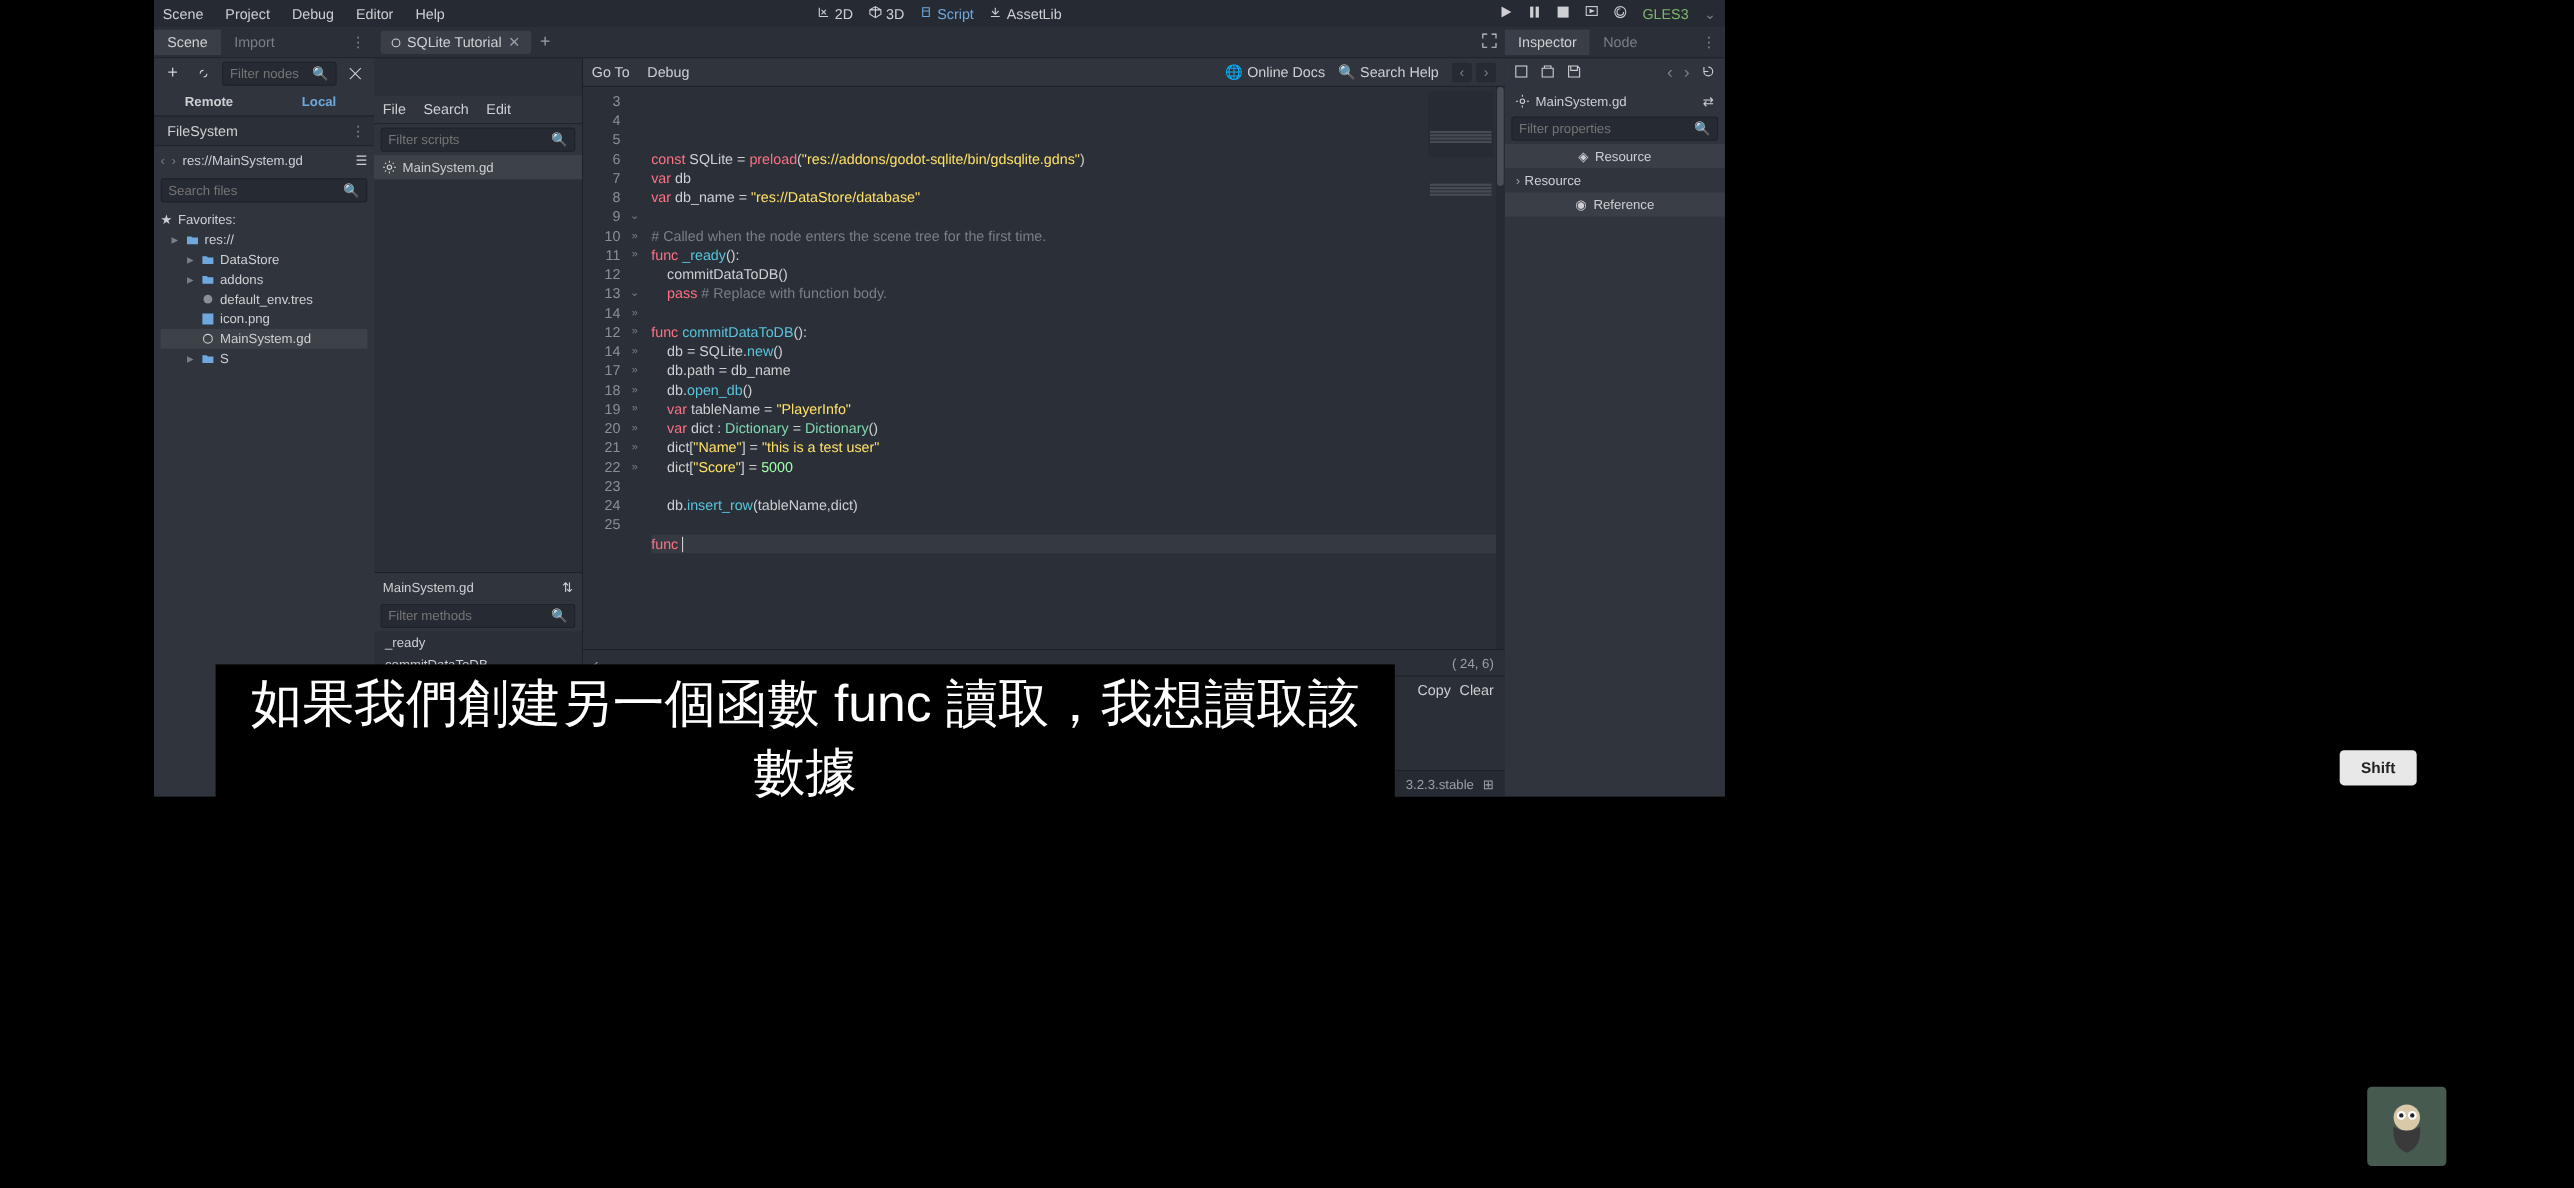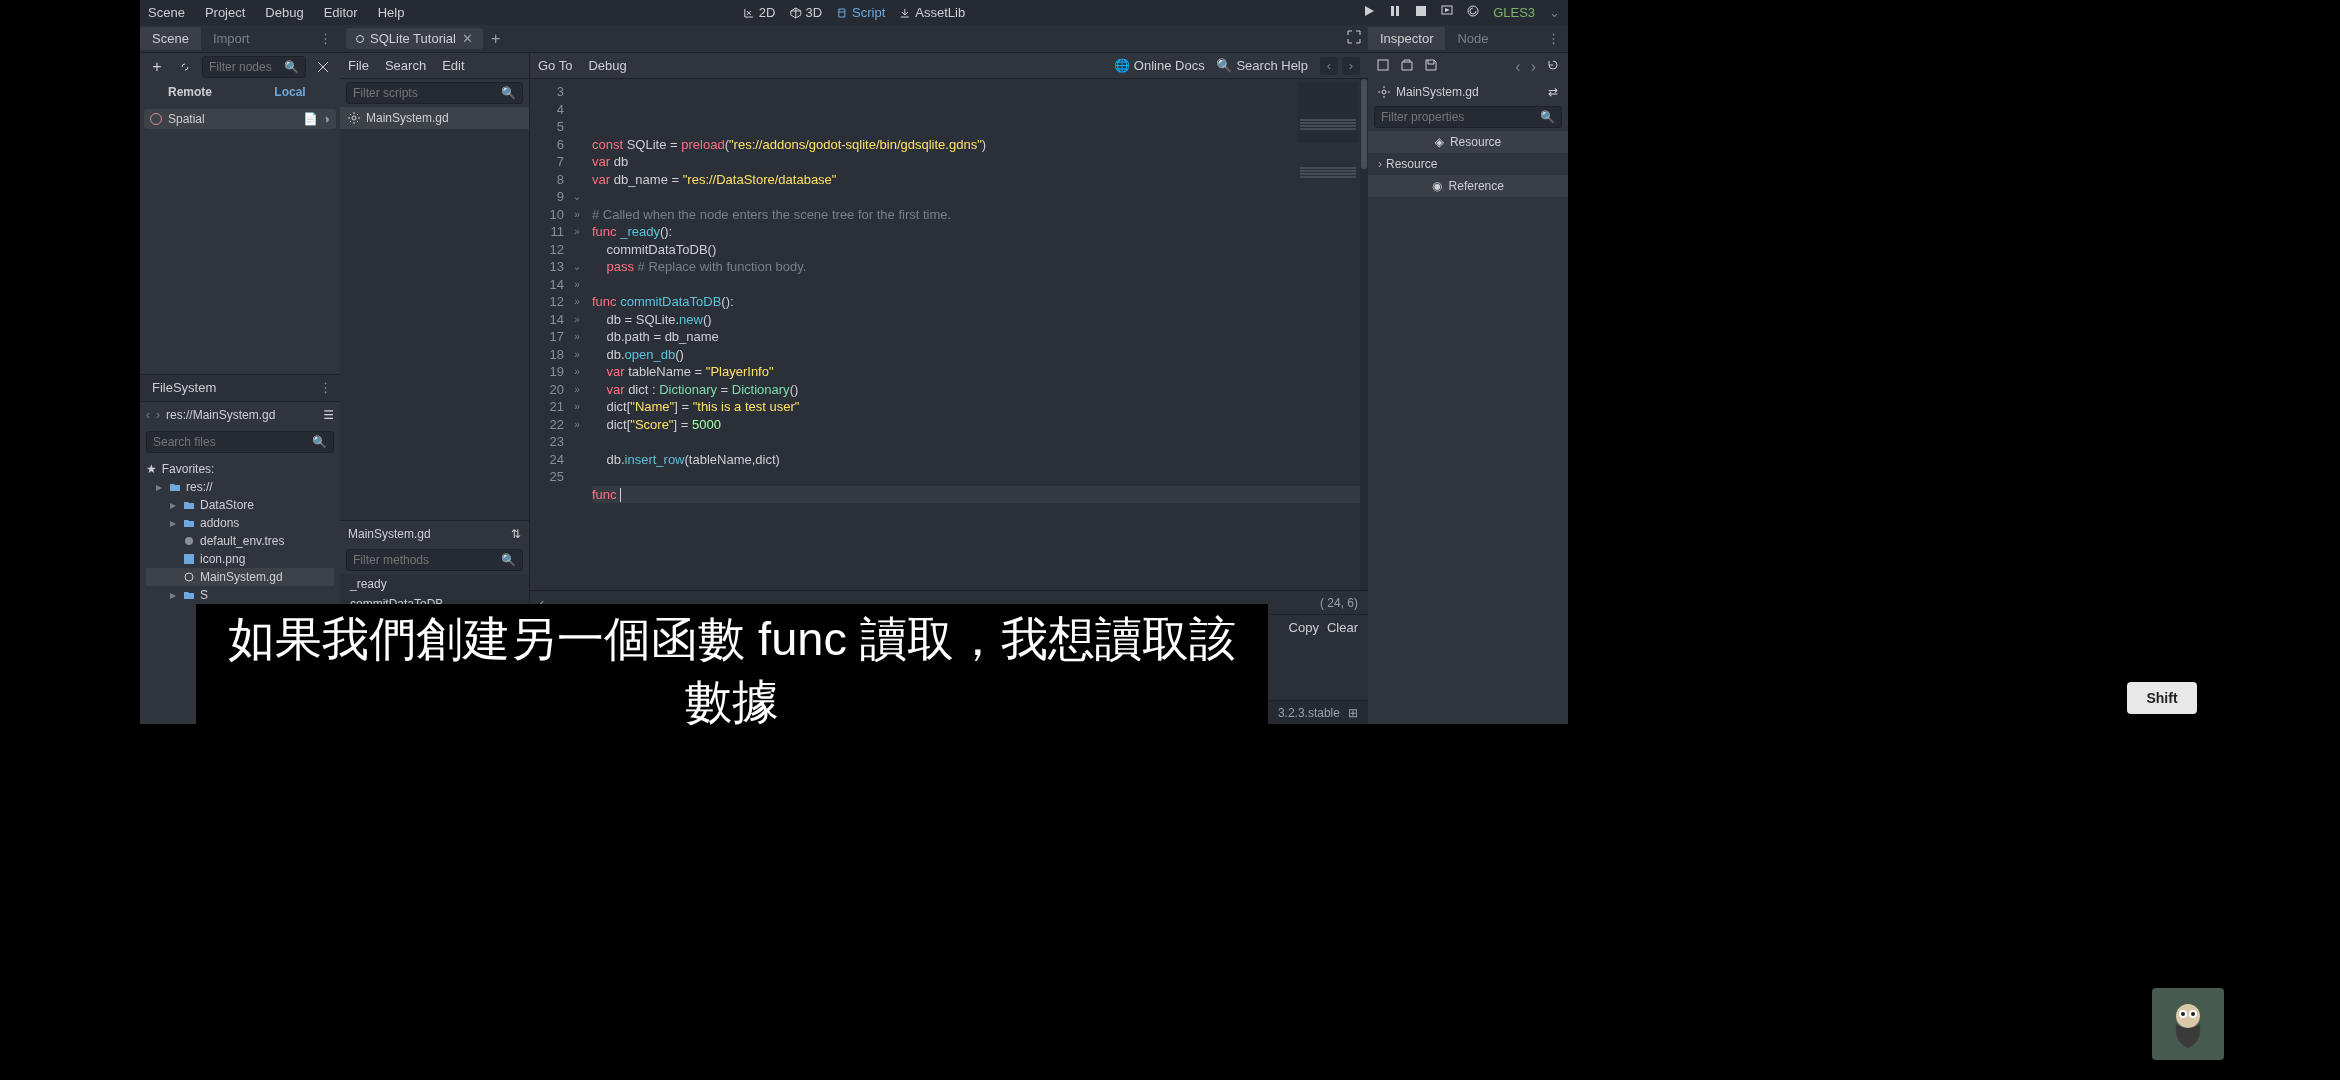--- a/index.html
+++ b/index.html
@@ -4,21 +4,21 @@
 <style>
 * { margin: 0; padding: 0; box-sizing: border-box; font-family: Arial, sans-serif; }
 body { background: #000; color: #cdcfd2; overflow: hidden; width: 2340px; height: 1080px; position: relative; }
 .viewport { position: absolute; left: 140px; top: 0; width: 1428px; height: 724px; background: #2b3038; }
 
 
 .topbar { height: 25px; background: #262b33; display: flex; align-items: center; padding: 0 8px; font-size: 13px; }
 .topbar .menu-l { display: flex; gap: 20px; }
 .topbar .menu-c { position: absolute; left: 50%; transform: translateX(-50%); display: flex; gap: 14px; align-items: center; }
 .topbar .menu-r { margin-left: auto; display: flex; gap: 14px; align-items: center; }
-.topbar .citem { display: flex; align-items: center; gap: 4px; color: #cdcfd2; cursor: pointer; }
+.topbar .citem { display: flex; gap: 4px; color: #cdcfd2; cursor: pointer; }
 .topbar .citem.active { color: #6fa8dc; }
 .mini-ico { width: 12px; height: 12px; display: inline-block; }
 .gles { color: #7eb36a; }
 .play-controls svg { fill: #cdcfd2; }
 
 
 .main { display: flex; height: calc(100% - 25px); }
 .left-col { width: 200px; display: flex; flex-direction: column; background: #30353d; }
 .center-col { flex: 1; display: flex; flex-direction: column; background: #2b3038; }
 .right-col { width: 200px; display: flex; flex-direction: column; background: #30353d; }
@@ -214,30 +214,20 @@
         <span class="icon-btn">
             <svg width="14" height="14" viewBox="0 0 14 14">
               <path d="M2 2l10 10M12 2L2 12" stroke="#cdcfd2"></path>
             </svg>
           </span>
       </div>
       <div class="subtabs">
         <span class="st remote">Remote</span>
         <span class="st local">Local</span>
       </div>
-      <div class="tree">
-        <div class="tree-item sel">
-          <span class="node-ico"></span>
-          <span>Spatial</span>
-          <span class="ricons">
-              <span>📄</span>
-              <span>◑</span>
-            </span>
-        </div>
-      </div>
 
       <div class="panel-hdr" style="margin-top:auto; border-top:1px solid #1e2228;">
         <span class="tab">FileSystem</span>
         <span class="dots">⋮</span>
       </div>
       <div class="fs-path">
         <span style="color:#7a7f87">‹</span>
         <span style="color:#7a7f87">›</span>
         <span style="flex:1; overflow:hidden; text-overflow:ellipsis;">res://MainSystem.gd</span>
         <span>☰</span>
@@ -315,21 +305,21 @@
           <span class="x">✕</span>
         </div>
         <span class="plus">+</span>
         <span class="expand-ico"><svg width="16" height="16" viewBox="0 0 16 16">
               <path d="M2 6V2h4M14 6V2h-4M2 10v4h4M14 10v4h-4" stroke="#cdcfd2" fill="none"></path>
             </svg></span>
       </div>
 
       <div class="script-area">
         <div class="script-left">
-          <div class="script-menu" style="border-bottom:1px solid #1e2228;">
+          <div class="script-menu" style="border-bottom:1px solid #1e2228;margin-top:34px;">
             <span>File</span>
             <span>Search</span>
             <span>Edit</span>
           </div>
           <div class="toolrow">
             <div class="searchbox">
                 <input placeholder="Filter scripts" style="">
                 <span class="mag">🔍</span>
               </div>
           </div>

